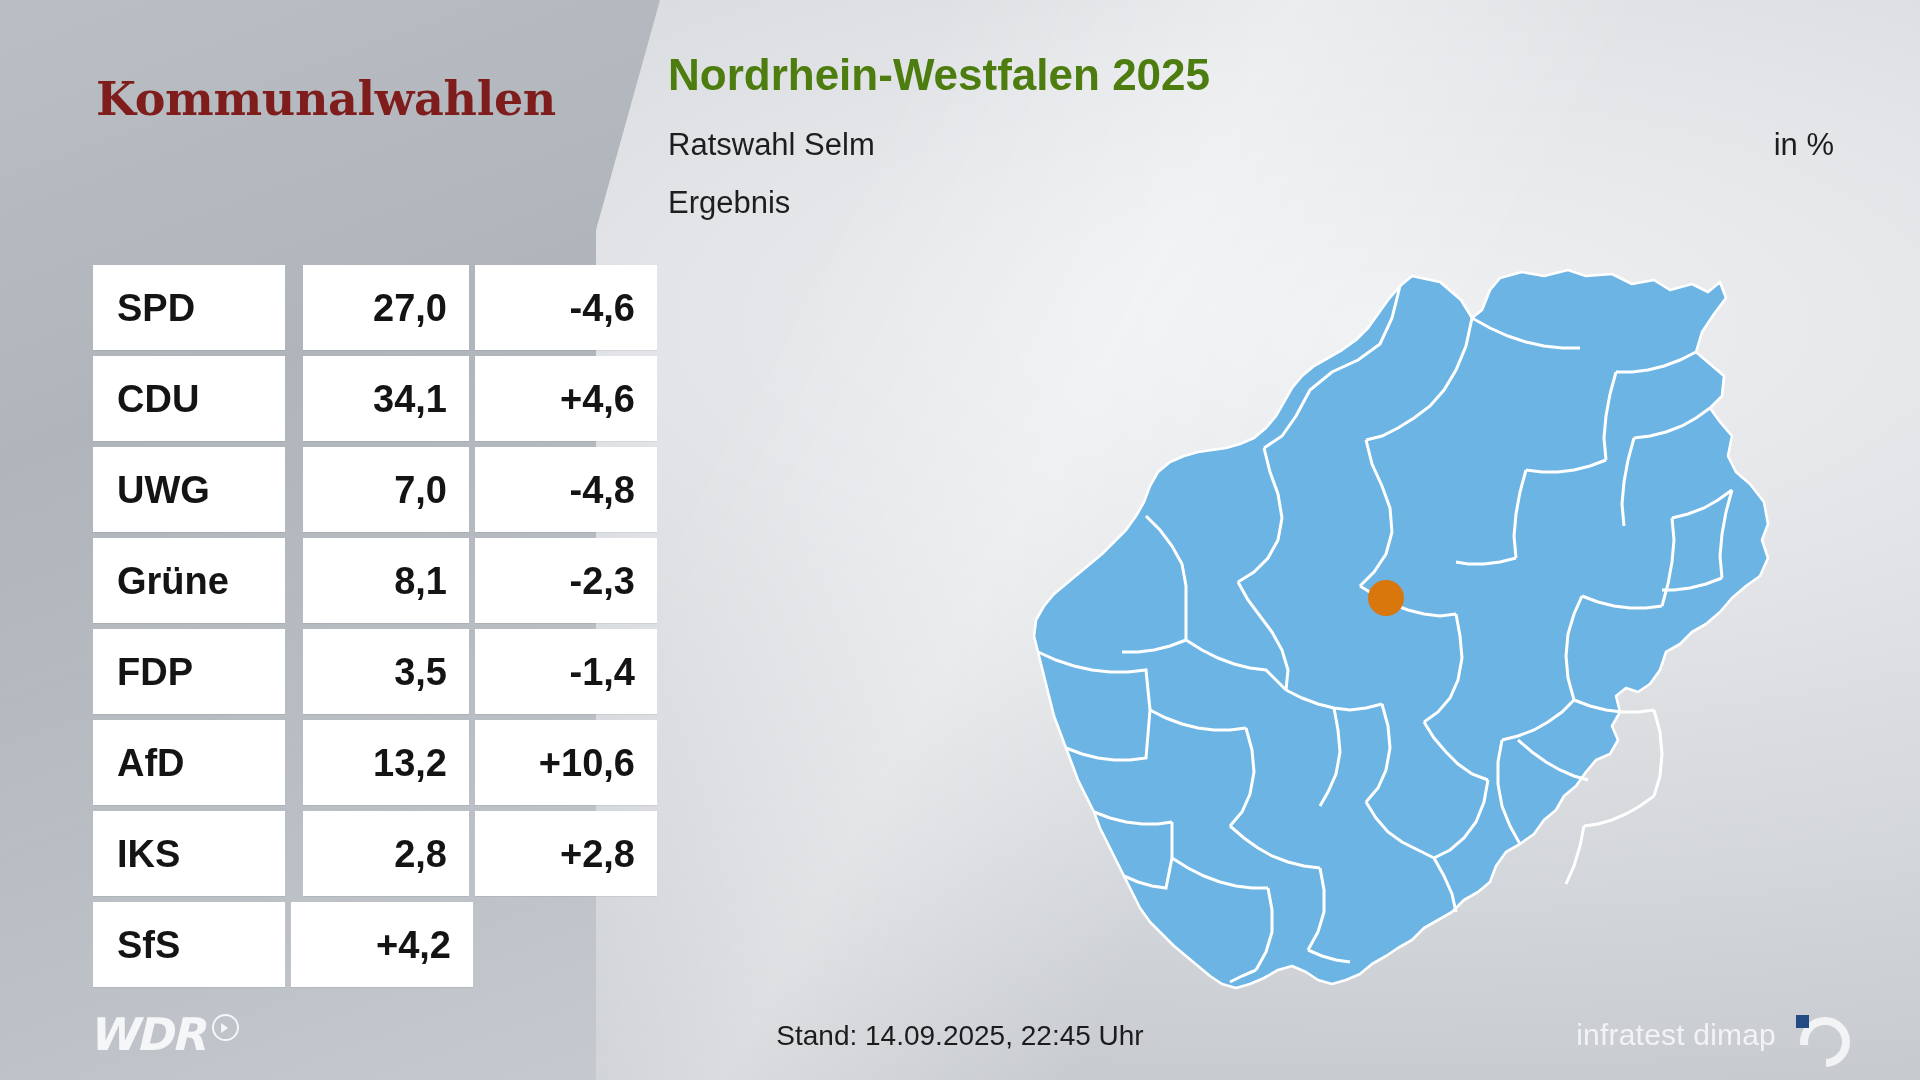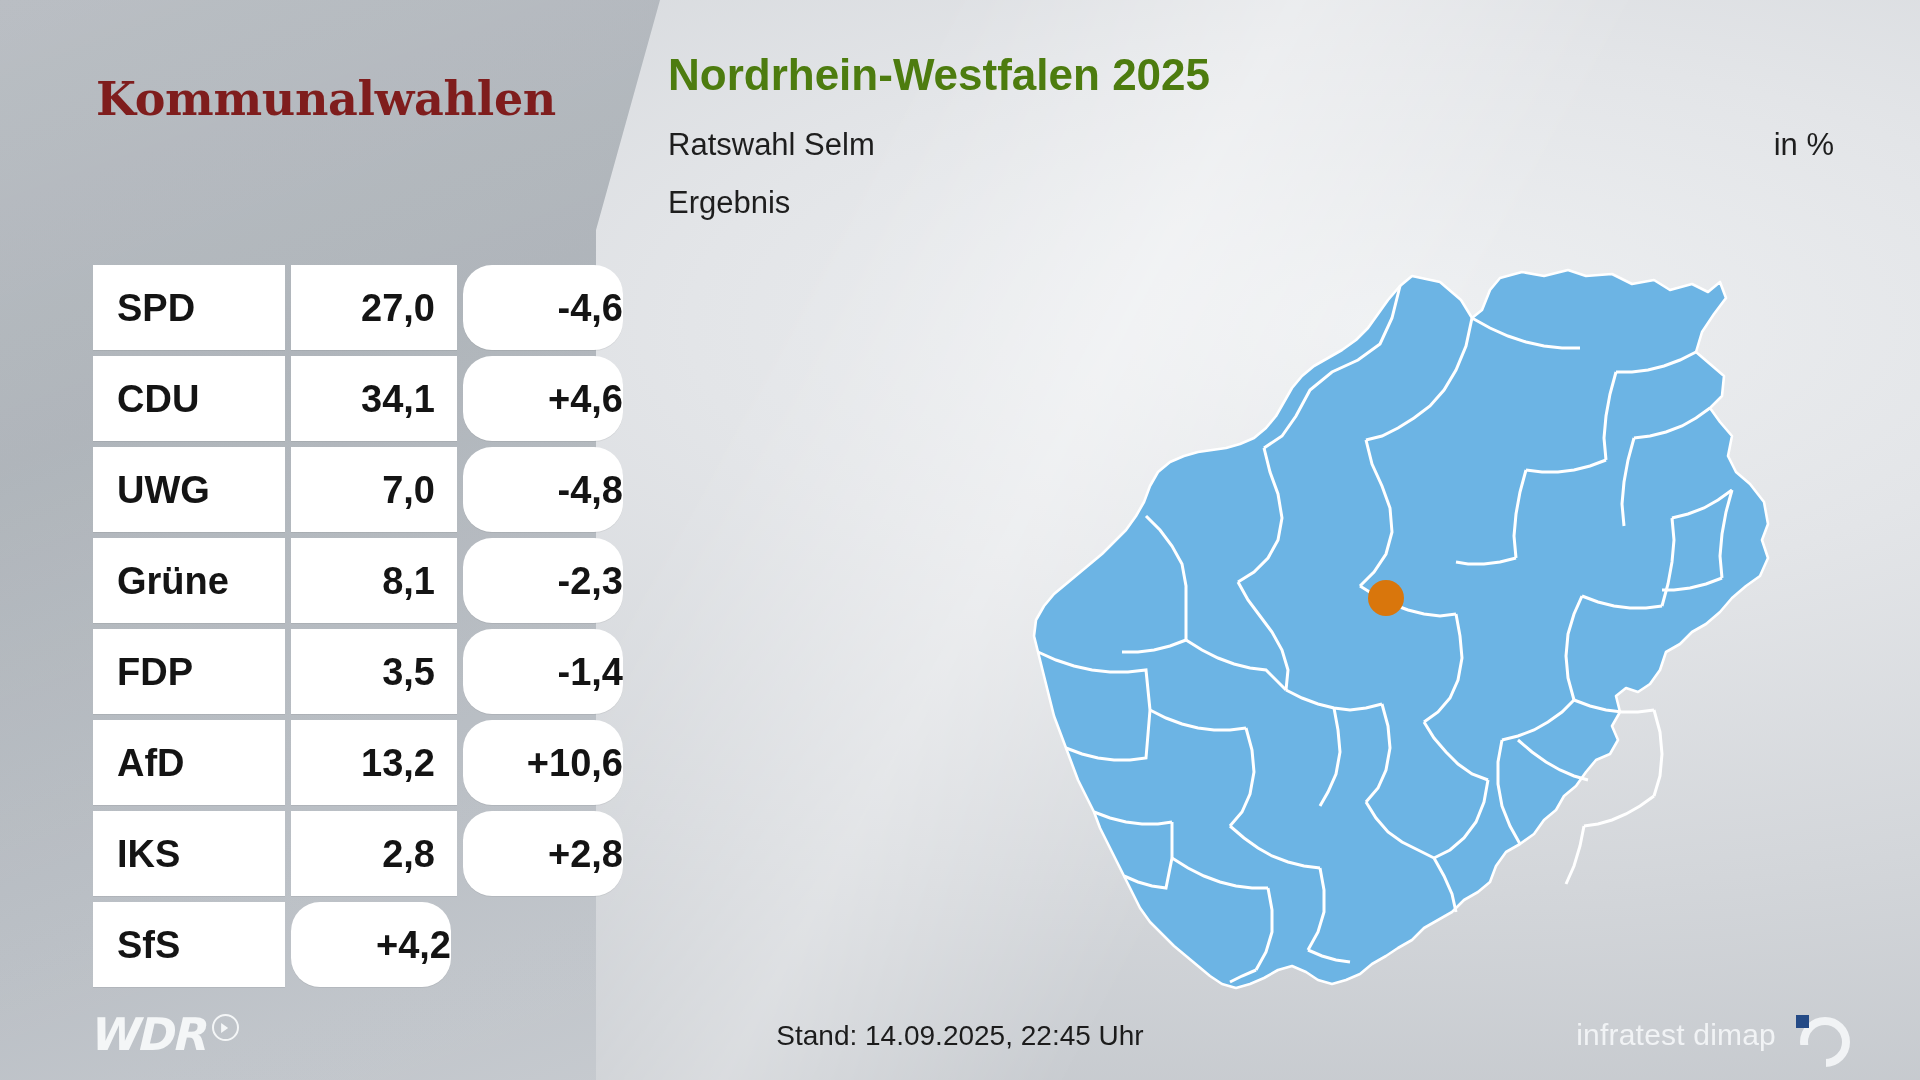--- a/index.html
+++ b/index.html
@@ -67,22 +67,22 @@
     position:absolute;left:93px;top:265px;
     display:flex;flex-direction:column;gap:6px;justify-content:center;
   }
   .row{display:flex;gap:6px;height:85px;}
   .cell{
     background:#ffffff;
     display:flex;align-items:center;
     box-shadow:0 1px 0 rgba(0,0,0,0.06);
   }
   .c-party{width:168px;padding-left:24px;justify-content:flex-start;}
-  .c-val{width:144px;padding-right:22px;justify-content:flex-end;}
-  .c-diff{width:160px;justify-content:flex-end;border-radius:29px;}
+  .c-val{width:144px;padding-right:22px;justify-content:flex-end;margin-left:12px;}
+  .c-diff{width:160px;padding-right:22px;justify-content:flex-end;}
   .cell span{
     font-size:38px;font-weight:600;color:#141414;line-height:1;
     white-space:nowrap;
   }
 
   
   .stand{
     position:absolute;left:50%;transform:translateX(-50%);
     top:1020px;
     font-size:28px;color:#1c1c1c;white-space:nowrap;

